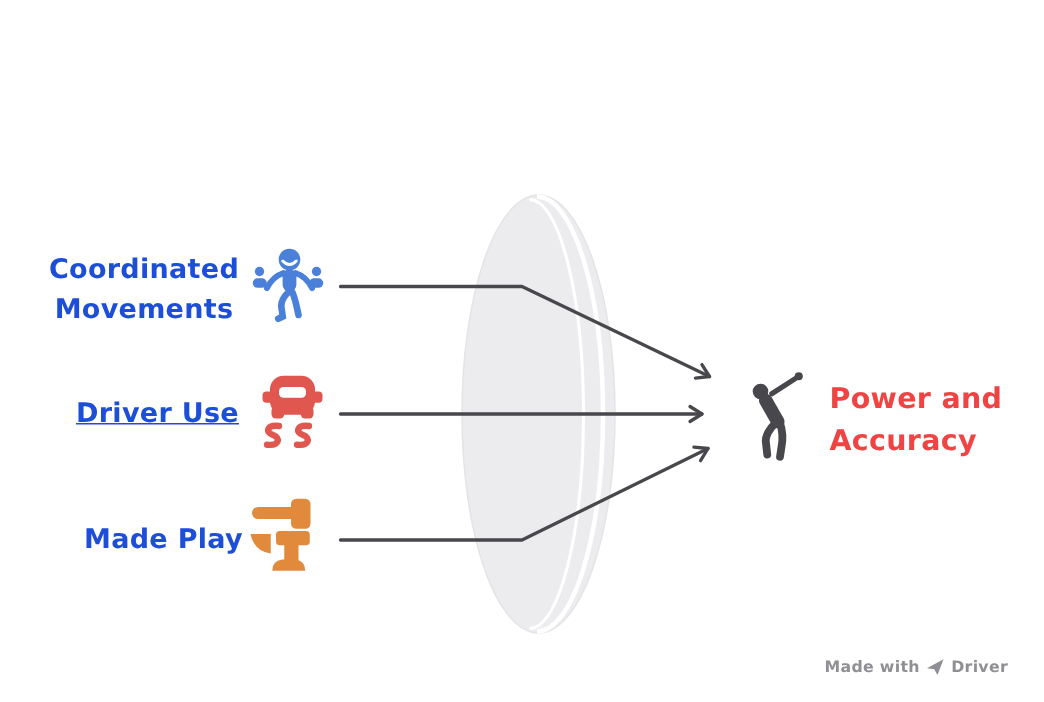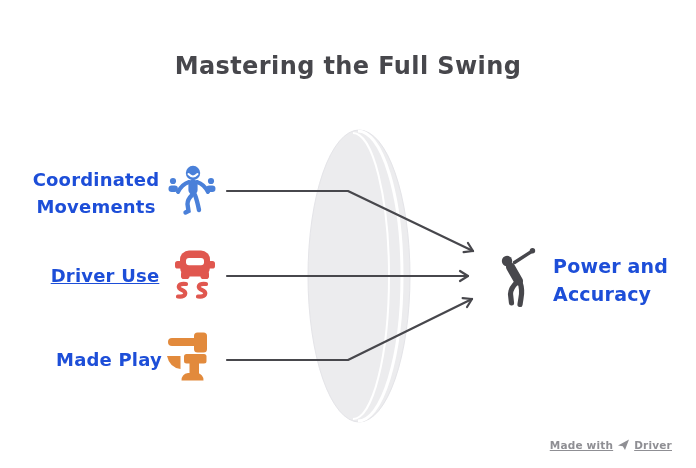--- a/index.html
+++ b/index.html
@@ -20,27 +20,27 @@
   .lbl-1 { left:16px; top:166px; }
   .lbl-2 { left:25px; top:262px;text-decoration:underline; }
   .lbl-3 { left:29px; top:346px; }
   .icon { position:absolute; }
   .icon-1 { left:168px; top:162px; }
   .icon-2 { left:172px; top:250px; }
   .icon-3 { left:166px; top:332px; }
   .icon-out { left:497px; top:246px; }
   .out-label {
     position:absolute; left:553px; top:252px; width:132px;
-    font-size:19px; font-weight:bold; color:#1d4ed8; line-height:28px;
+    font-size:19px; font-weight:bold; color:#ef4444; line-height:28px;
     letter-spacing:0.2px;
   }
   .watermark {
     position:absolute; right:24px; bottom:17px;
     display:flex; align-items:center; gap:4px;
-    font-size:10.5px; font-weight:bold; color:#8f8f94; letter-spacing:0.2px;text-decoration:underline;
+    font-size:10.5px; font-weight:bold; color:#8f8f94; letter-spacing:0.2px;
   }
 </style>
 </head>
 <body>
 
 <div class="canvas">
 
   <svg class="scene" width="696" height="468" viewBox="0 0 696 468">
     <defs>
       <marker id="ah" markerUnits="userSpaceOnUse" markerWidth="18" markerHeight="18" refX="12" refY="8" orient="auto">
@@ -54,21 +54,20 @@
       <path d="M353,133 A36,143 0 0 1 353,419" fill="none" stroke="#ffffff" stroke-width="2"></path>
     </g>
 
     <g fill="none" stroke="#47474c" stroke-width="2.2" stroke-linejoin="round" stroke-linecap="round">
       <path d="M227,191 L348,191 L473,251" marker-end="url(#ah)"></path>
       <path d="M227,276 L468,276" marker-end="url(#ah)"></path>
       <path d="M227,360 L348,360 L472,299" marker-end="url(#ah)"></path>
     </g>
   </svg>
 
-  <div class="title">Mastering the Full Swing</div>
 
   <div class="in-label lbl-1">Coordinated Movements</div>
   <div class="in-label lbl-2">Driver Use</div>
   <div class="in-label lbl-3">Made Play</div>
 
   <svg class="icon icon-1" width="48" height="56" viewBox="0 0 48 56">
     <g fill="#4a80d9">
       <circle cx="5" cy="19" r="3.1"></circle>
       <rect x="0.5" y="23.5" width="9.4" height="6.4" rx="3.2"></rect>
       <circle cx="43" cy="19" r="3.1"></circle>

